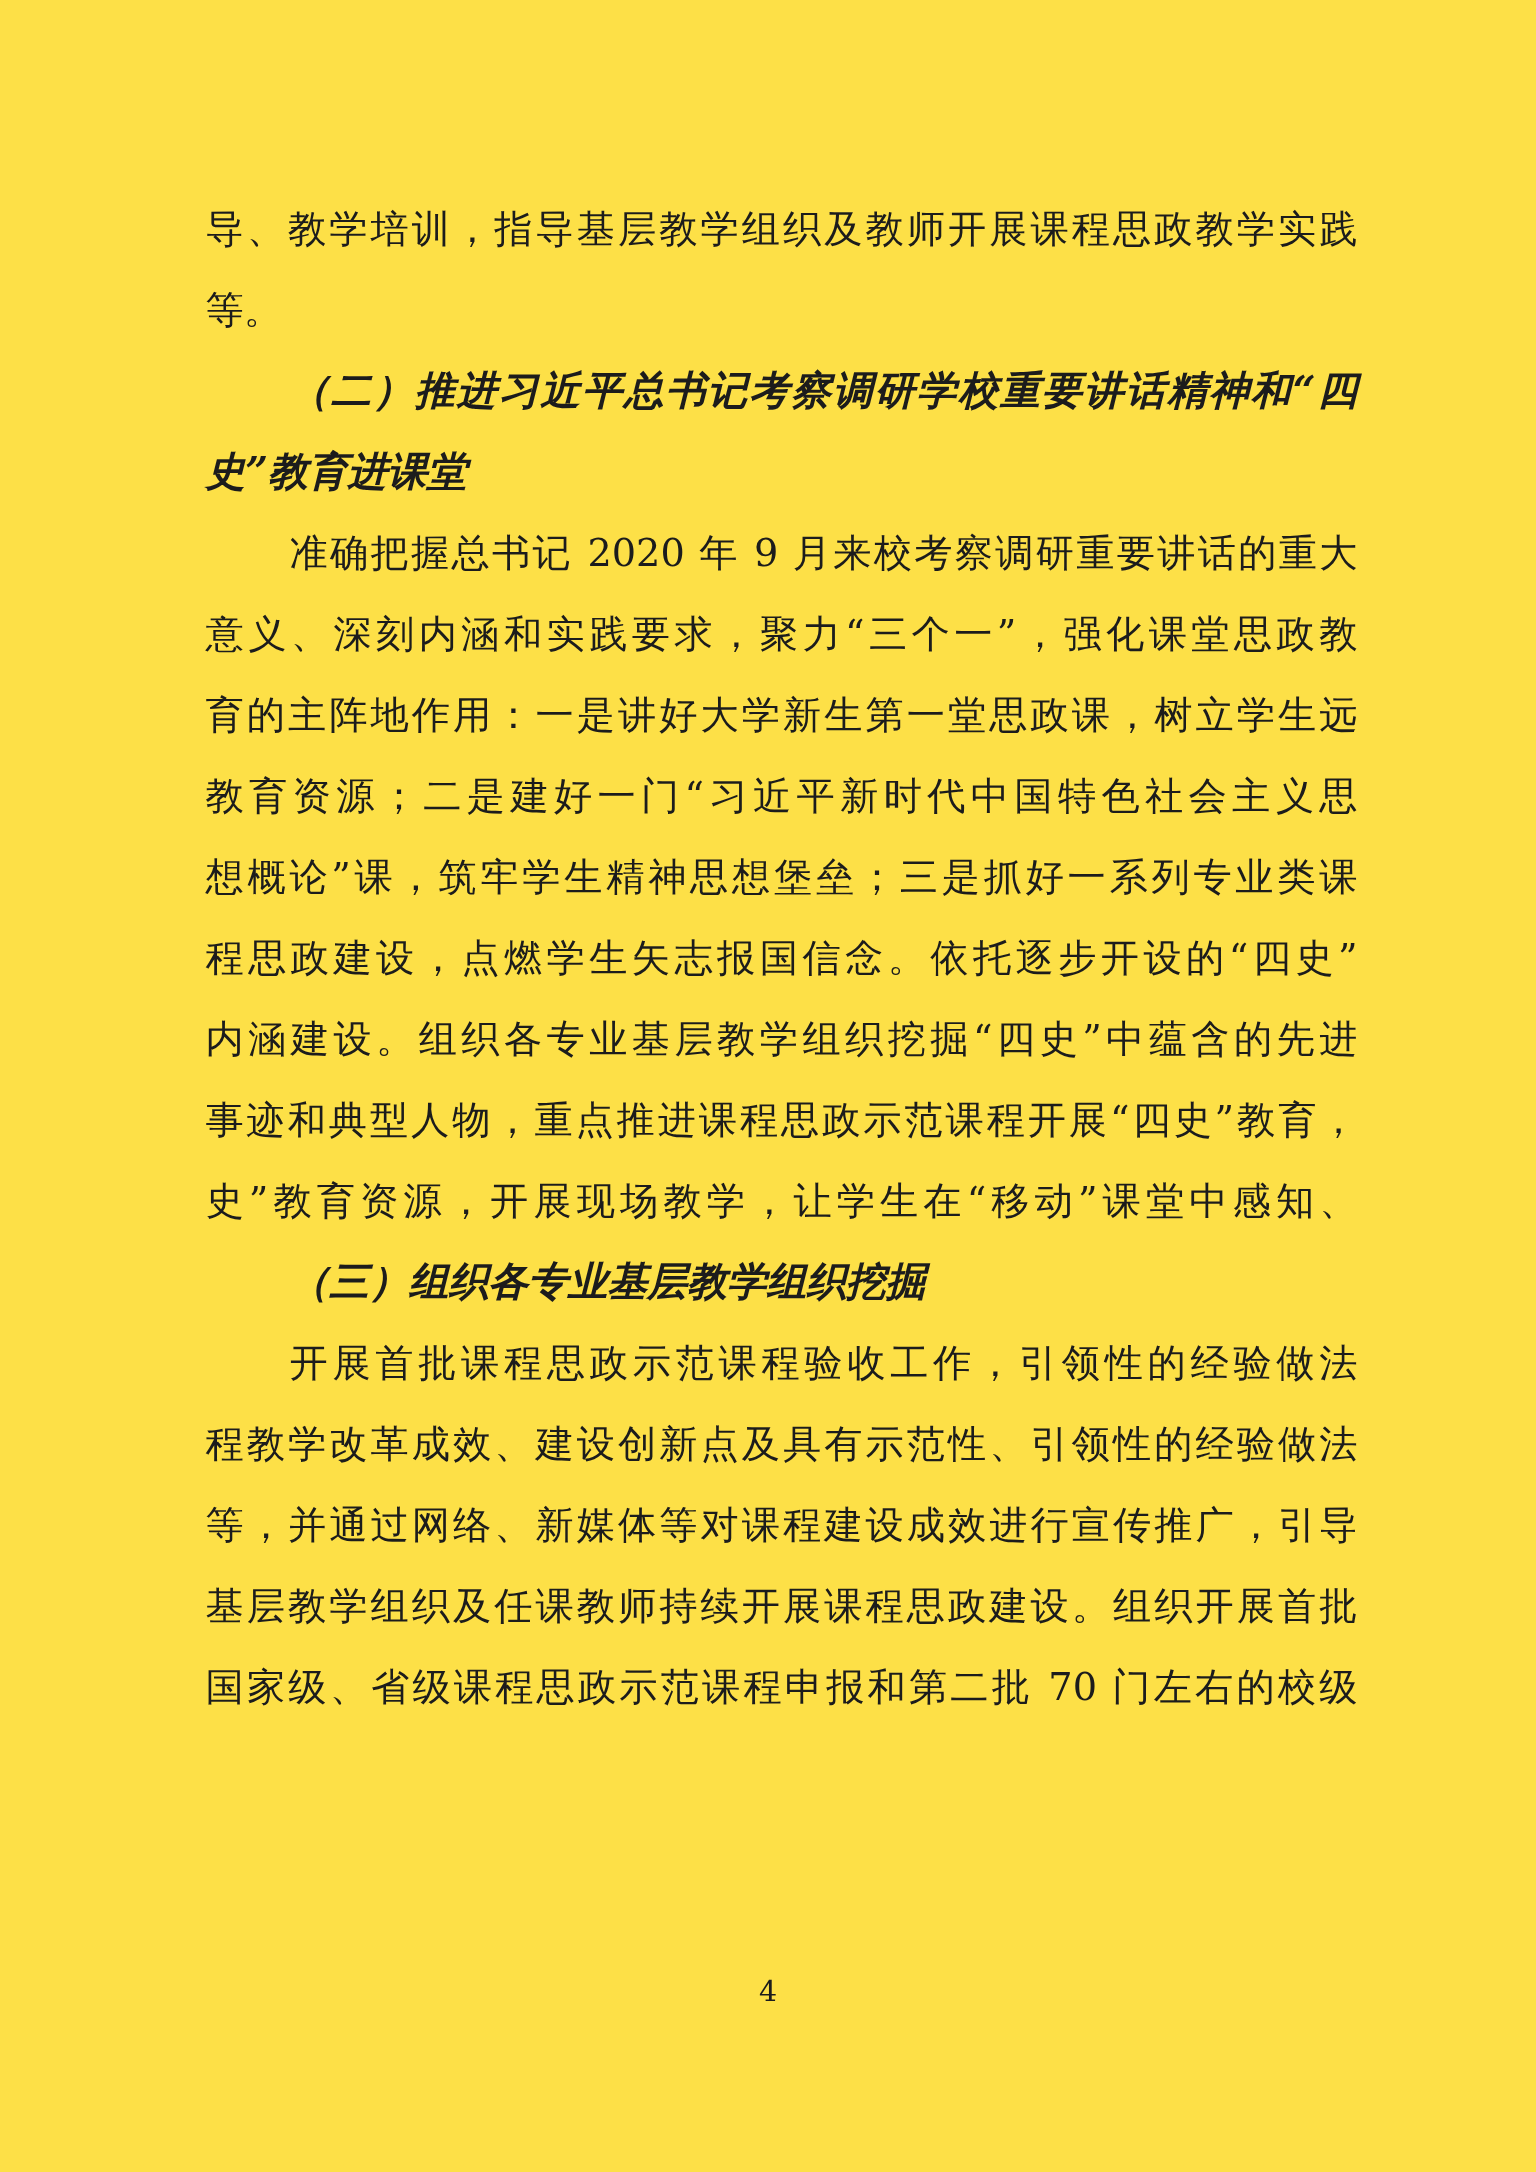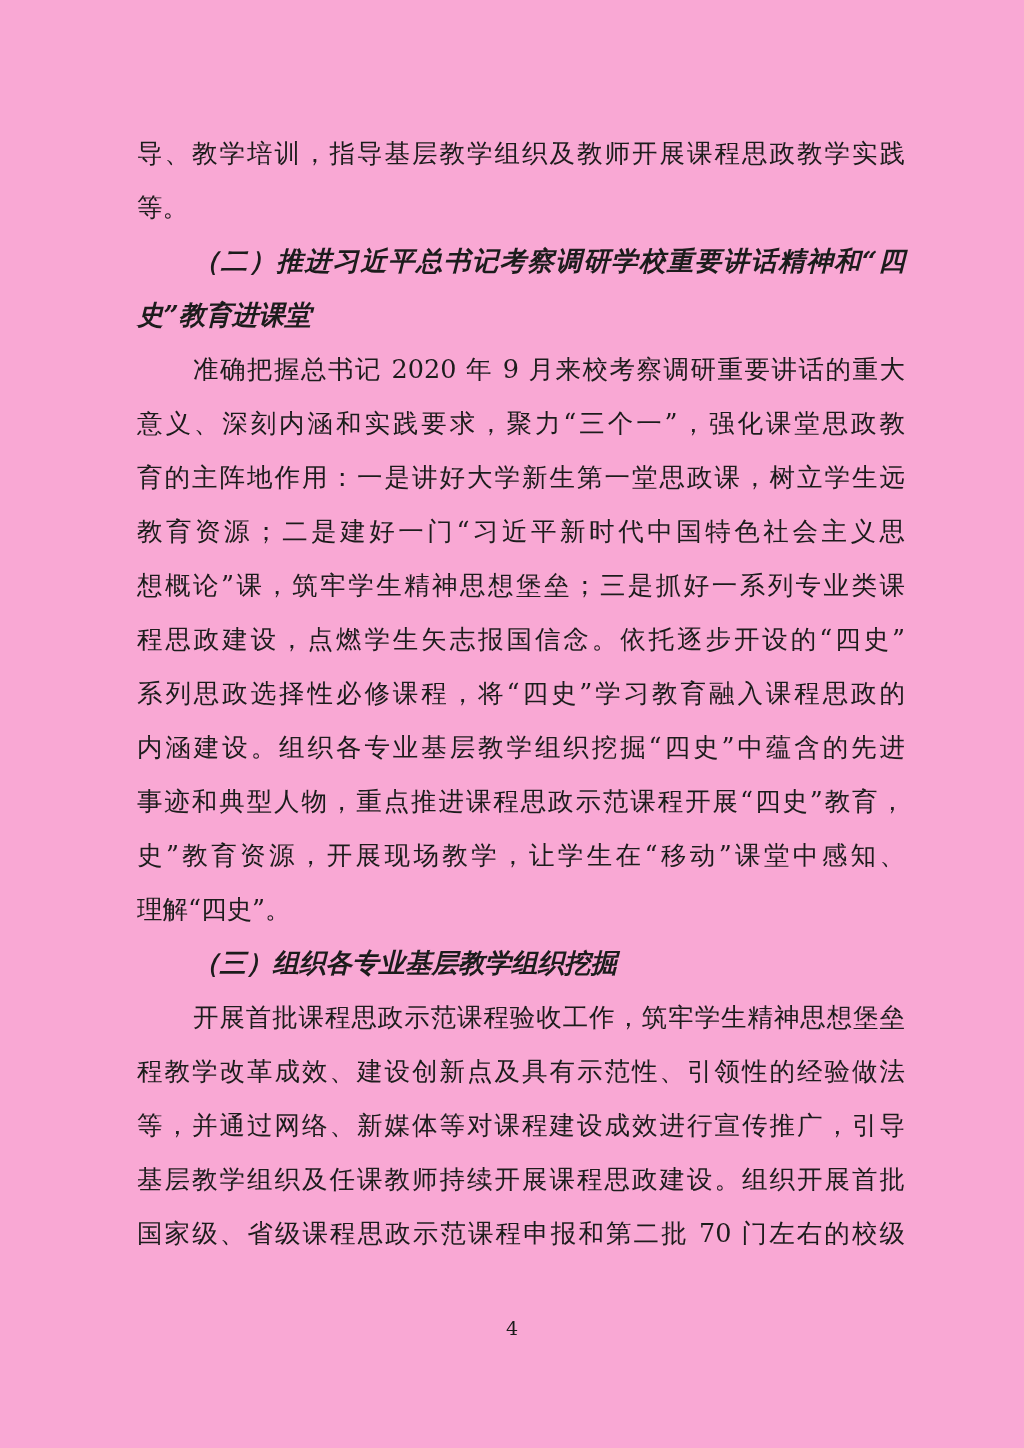--- a/index.html
+++ b/index.html
@@ -4,21 +4,21 @@
 <style>
   html, body {
     margin: 0;
     padding: 0;
     background: #ffffff;
   }
   .page {
     position: relative;
     width: 1024px;
     height: 1448px;
-    background: #f9a8d4;
+    background: #fde047;
     overflow: hidden;
     font-family: "DejaVu Serif", "Liberation Serif", serif;
     color: #1c1c1c;
   }
   .doc-body {
     position: absolute;
     top: 126px;
     left: 137px;
     width: 768px;
   }
@@ -64,27 +64,25 @@
     <div class="line justify">导、教学培训，指导基层教学组织及教师开展课程思政教学实践</div>
     <div class="line">等。</div>
     <div class="line heading indent justify">（二）推进习近平总书记考察调研学校重要讲话精神和“四</div>
     <div class="line heading">史”教育进课堂</div>
     <div class="line indent justify">准确把握总书记 2020 年 9 月来校考察调研重要讲话的重大</div>
     <div class="line justify">意义、深刻内涵和实践要求，聚力“三个一”，强化课堂思政教</div>
     <div class="line justify">育的主阵地作用：一是讲好大学新生第一堂思政课，树立学生远</div>
     <div class="line justify">教育资源；二是建好一门“习近平新时代中国特色社会主义思</div>
     <div class="line justify">想概论”课，筑牢学生精神思想堡垒；三是抓好一系列专业类课</div>
     <div class="line justify">程思政建设，点燃学生矢志报国信念。依托逐步开设的“四史”</div>
-    <div class="line justify">系列思政选择性必修课程，将“四史”学习教育融入课程思政的</div>
     <div class="line justify">内涵建设。组织各专业基层教学组织挖掘“四史”中蕴含的先进</div>
     <div class="line justify">事迹和典型人物，重点推进课程思政示范课程开展“四史”教育，</div>
     <div class="line justify">史”教育资源，开展现场教学，让学生在“移动”课堂中感知、</div>
-    <div class="line">理解“四史”。</div>
     <div class="line heading indent">（三）组织各专业基层教学组织挖掘</div>
-    <div class="line indent justify">开展首批课程思政示范课程验收工作，筑牢学生精神思想堡垒</div>
+    <div class="line indent justify">开展首批课程思政示范课程验收工作，引领性的经验做法</div>
     <div class="line justify">程教学改革成效、建设创新点及具有示范性、引领性的经验做法</div>
     <div class="line justify">等，并通过网络、新媒体等对课程建设成效进行宣传推广，引导</div>
     <div class="line justify">基层教学组织及任课教师持续开展课程思政建设。组织开展首批</div>
     <div class="line justify">国家级、省级课程思政示范课程申报和第二批 70 门左右的校级</div>
   </div>
 
   <div class="page-footer">4</div>
 
 </div>
 

